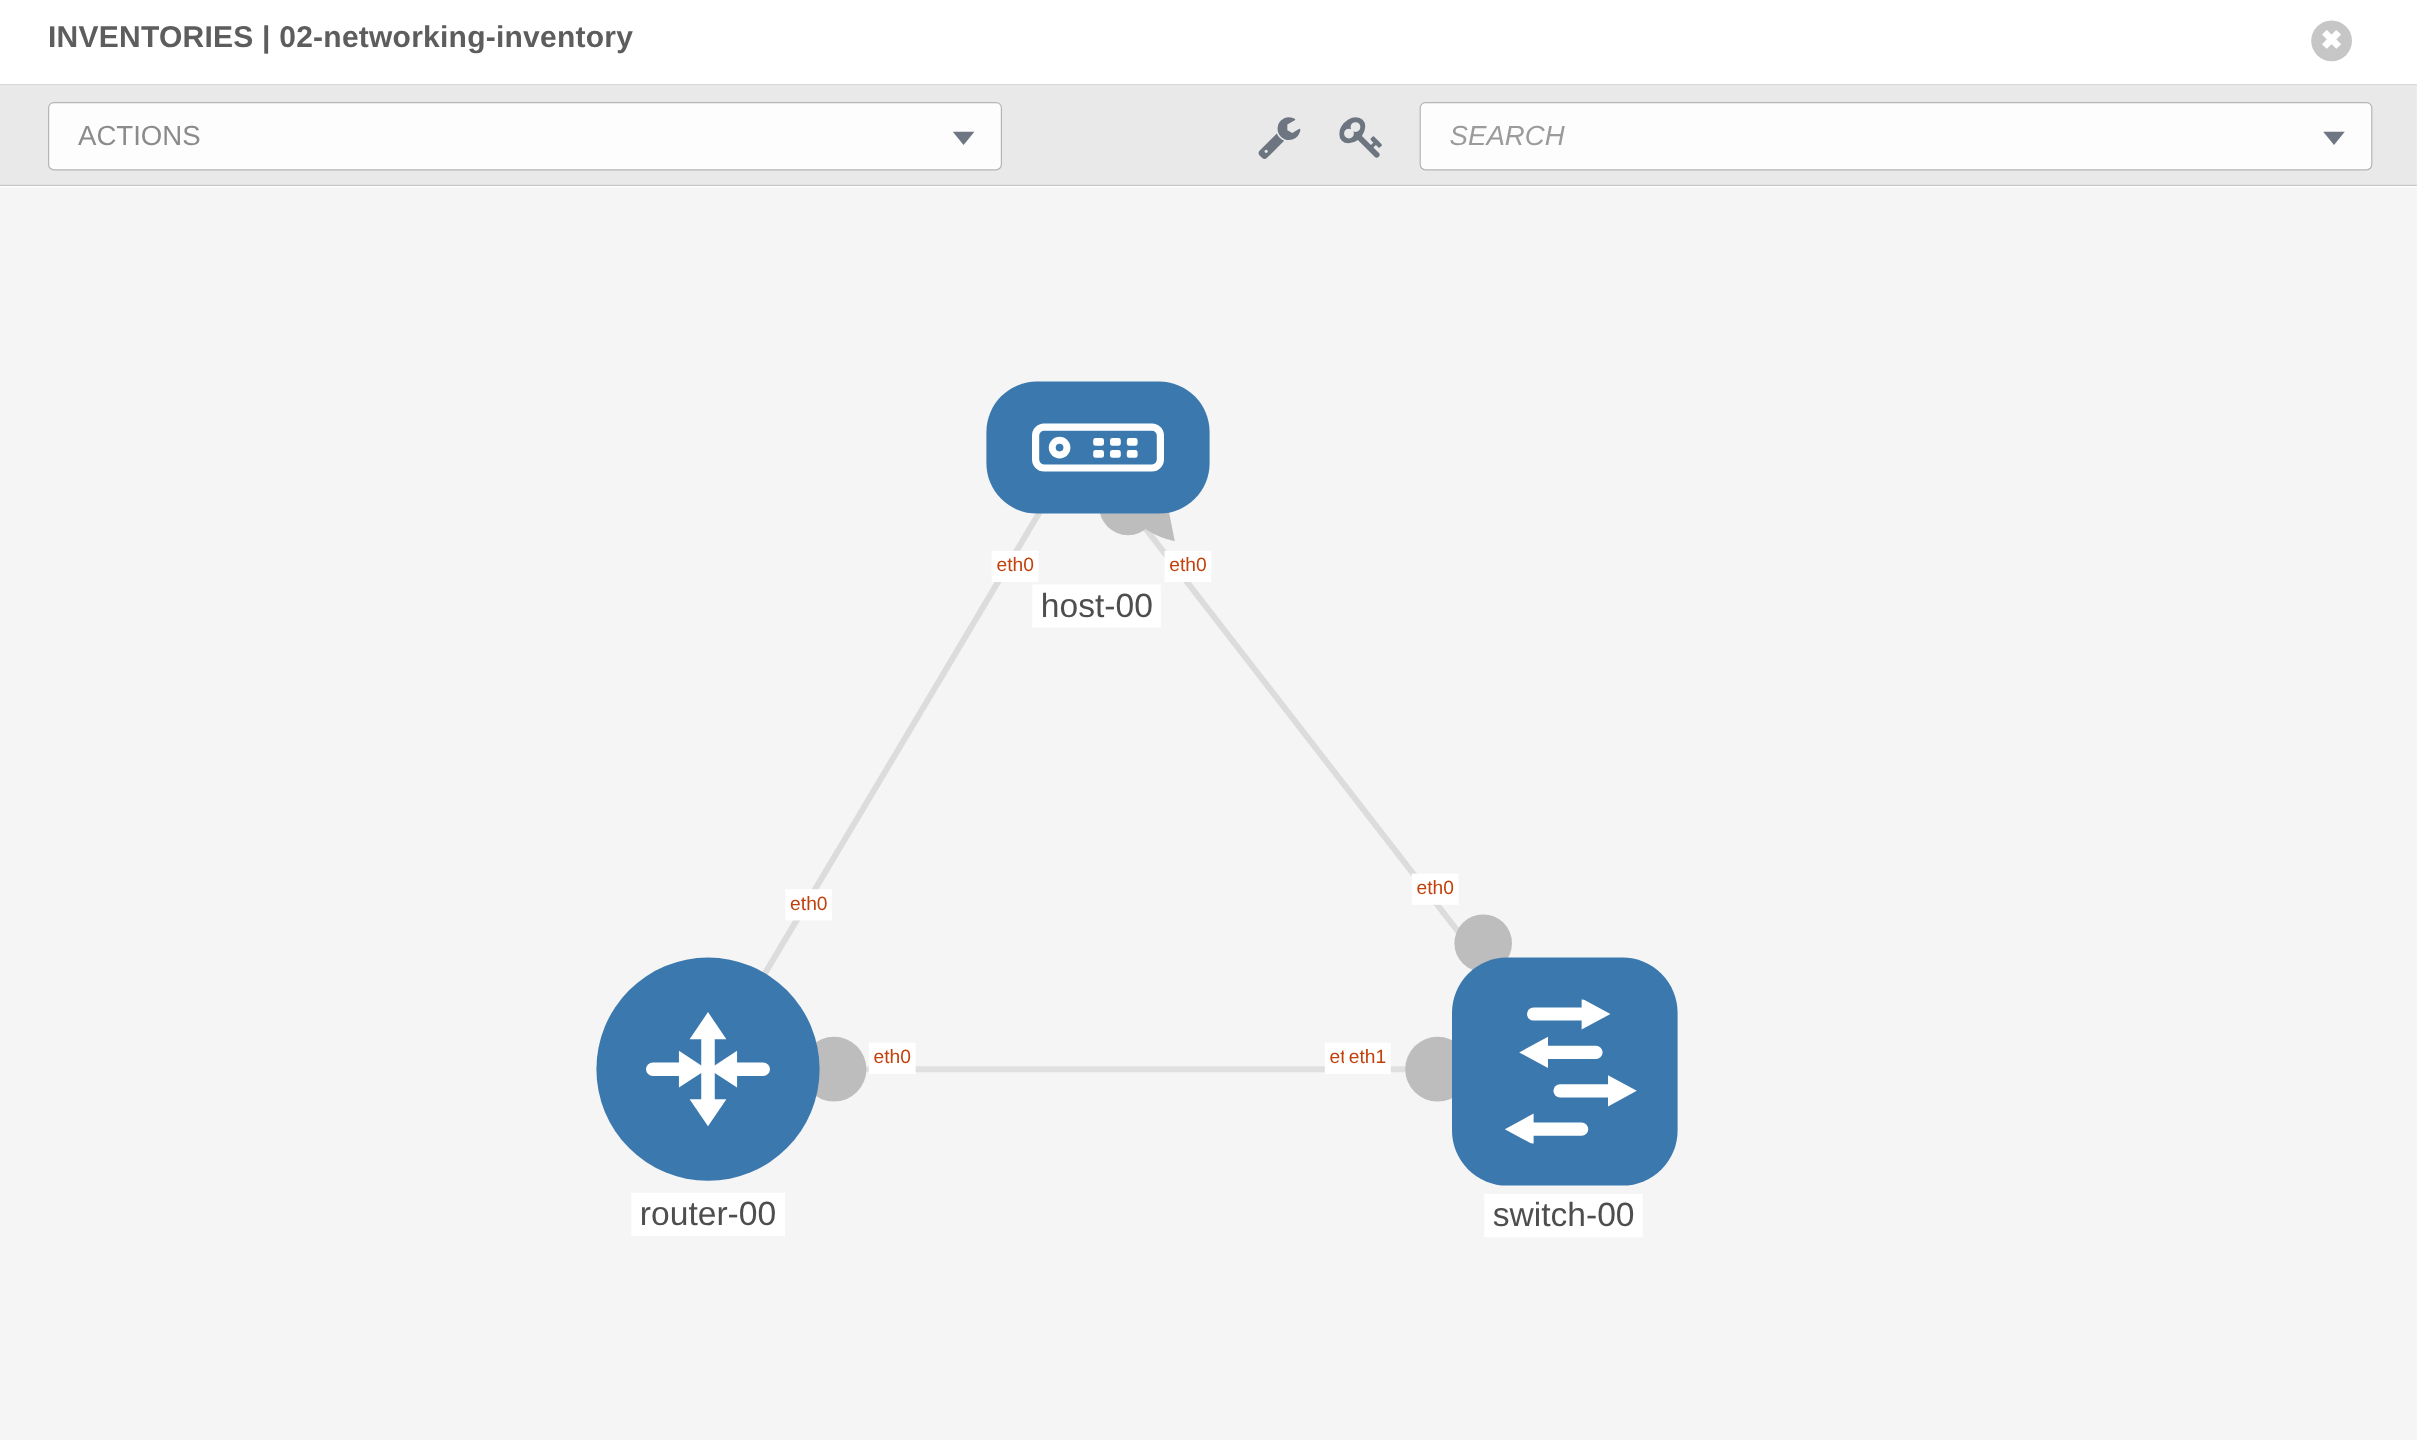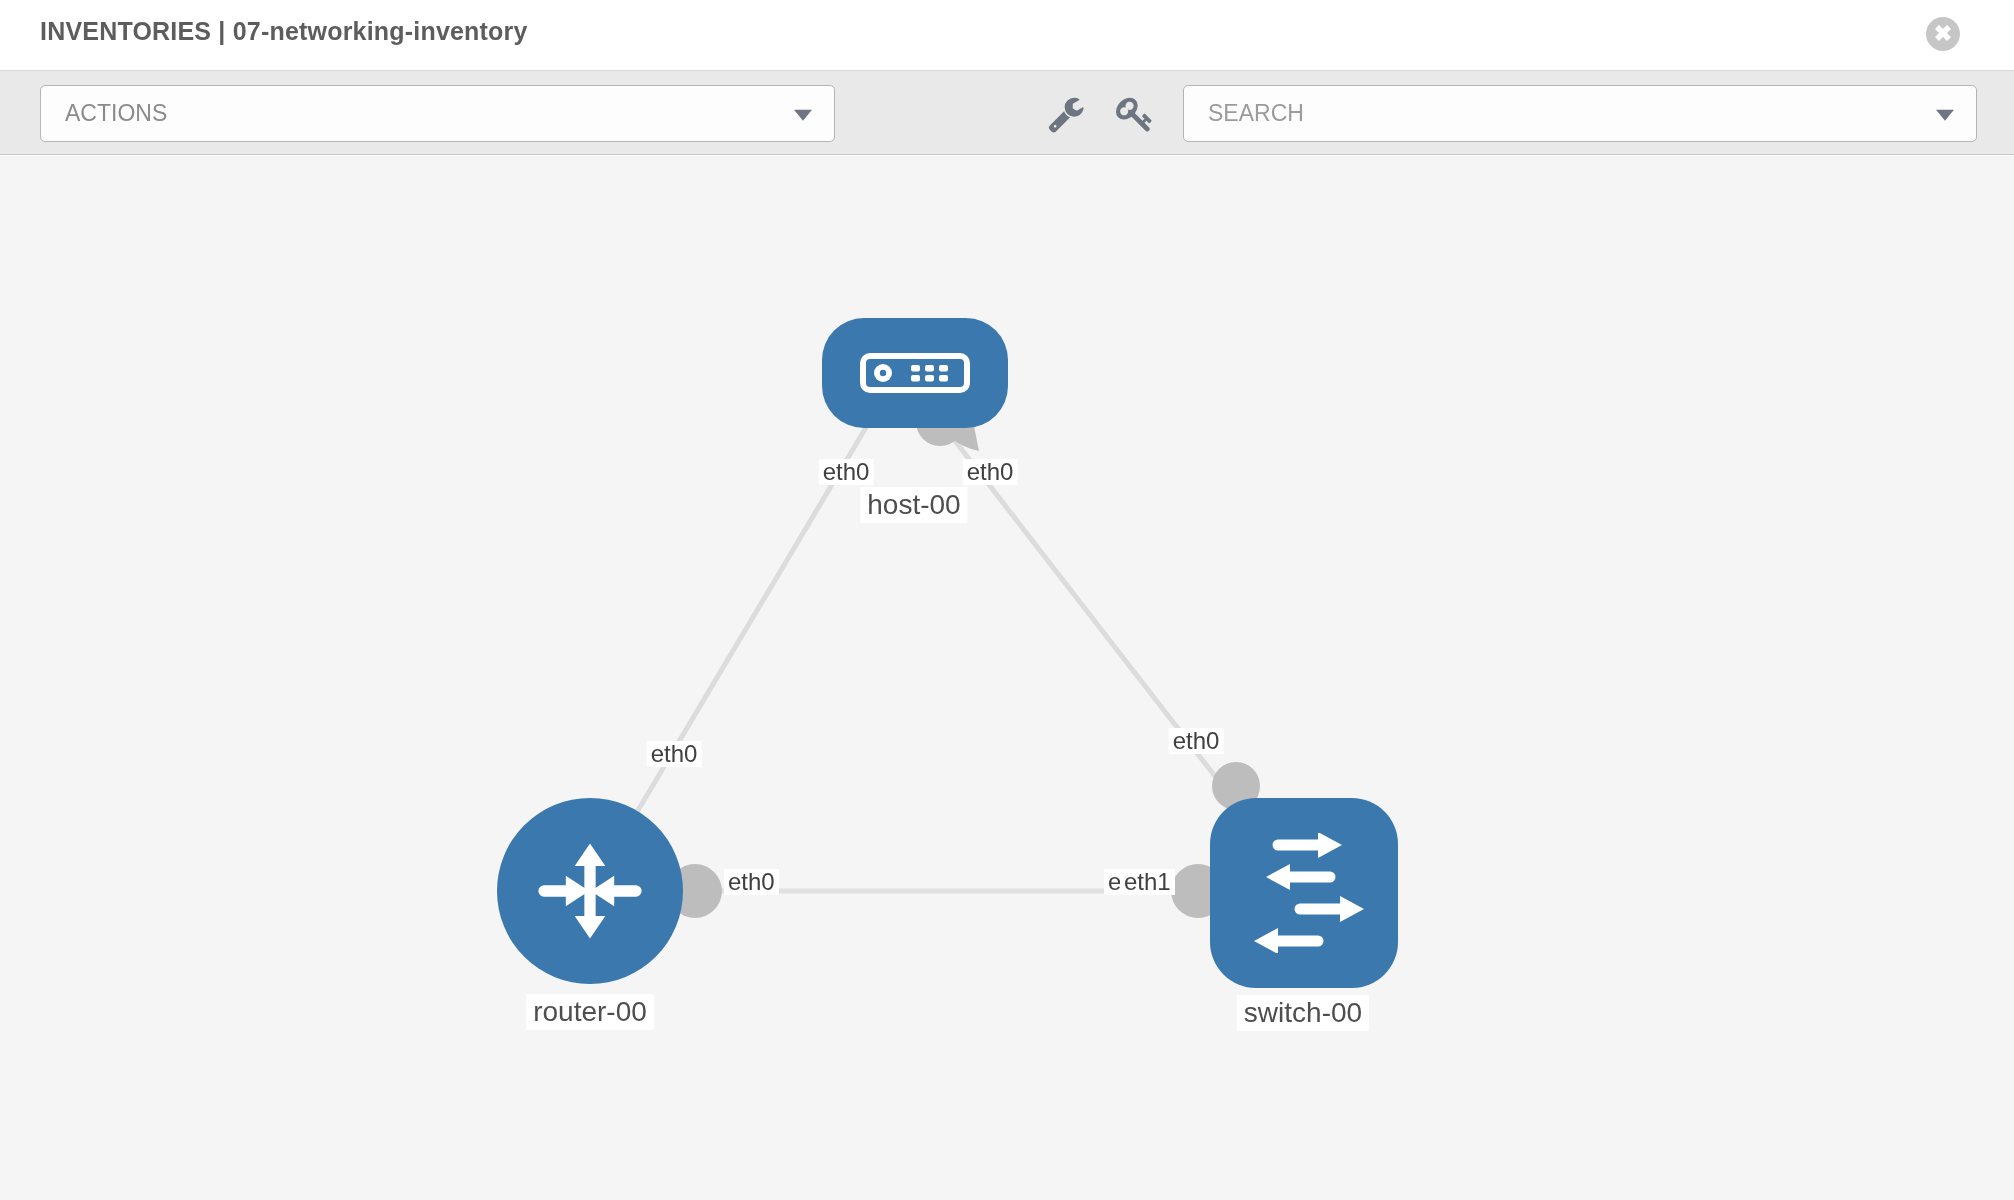--- a/index.html
+++ b/index.html
@@ -19,49 +19,49 @@
              border-top:1px solid #d9d9d9; border-bottom:1px solid #c6c6c6; }
   .select-box { position:absolute; top:14px; height:57px; background:#fdfdfd; border:1px solid #b5b5b5;
                 border-radius:5px; display:flex; align-items:center; }
   .actions-box { left:40px; width:795px;text-align:right; }
   .search-box  { left:1183px; width:794px; }
   .select-box .label { margin-left:24px; font-size:23px; color:#8b8b8b; }
   .caret { position:absolute; right:22px; top:50%; transform:translateY(-38%);
            width:0; height:0; border-left:9px solid transparent; border-right:9px solid transparent;
            border-top:11px solid #6d7682; }
   .search-input { width:100%; height:100%; border:none; outline:none; background:transparent;
-                  font-family:"Liberation Sans", sans-serif; font-size:23px; color:#6b6b6b; padding-left:24px; }
+                  font-family:"Liberation Sans", sans-serif; font-size:23px; color:#6b6b6b; padding-left:24px;font-style:italic; }
   .search-input::placeholder { color:#9b9b9b; opacity:1; }
   .tool-icon { position:absolute; top:24px; width:38px; height:38px; }
   .tool-icon svg { width:100%; height:100%; fill:#6d7580; }
   .wrench { left:1047px; }
   .key { left:1116px; }
 
   
   .canvas { position:absolute; left:0; top:156px; width:2014px; height:1044px; background:#f5f5f5; }
   .net-svg { position:absolute; left:0; top:0; }
 
   .node { position:absolute; background:#3a78ae; }
   .node-host { left:822px; top:162px; width:186px; height:110px; border-radius:42px; }
   .node-router { left:497px; top:642px; width:186px; height:186px; border-radius:50%; }
   .node-switch { left:1210px; top:642px; width:188px; height:190px; border-radius:46px; }
   .node svg { position:absolute; left:50%; top:50%; transform:translate(-50%,-50%); }
 
   .node-label { position:absolute; transform:translateX(-50%); background:#ffffff; color:#4e4e4e;
                 font-size:28px; line-height:34px; padding:1px 7px; white-space:nowrap; }
-  .if-label { position:absolute; background:#ffffff; color:#404040; font-size:24px; line-height:24px;
+  .if-label { position:absolute; background:#ffffff; color:#c2410c; font-size:16px; line-height:24px;
               padding:1px 4px; white-space:nowrap; }
   .centered { transform:translateX(-50%); }
   .clip-label { width:23px; overflow:hidden; padding-right:0; }
 </style>
 </head>
 <body>
 
 <div class="header">
-  <span class="page-title">INVENTORIES | 07-networking-inventory</span>
+  <span class="page-title">INVENTORIES | 02-networking-inventory</span>
   <div class="close-btn">
     <span class="x">✖</span>
   </div>
 </div>
 
 <div class="toolbar">
   <div class="select-box actions-box">
     <span class="label">ACTIONS</span>
     <span class="caret"></span>
   </div>

